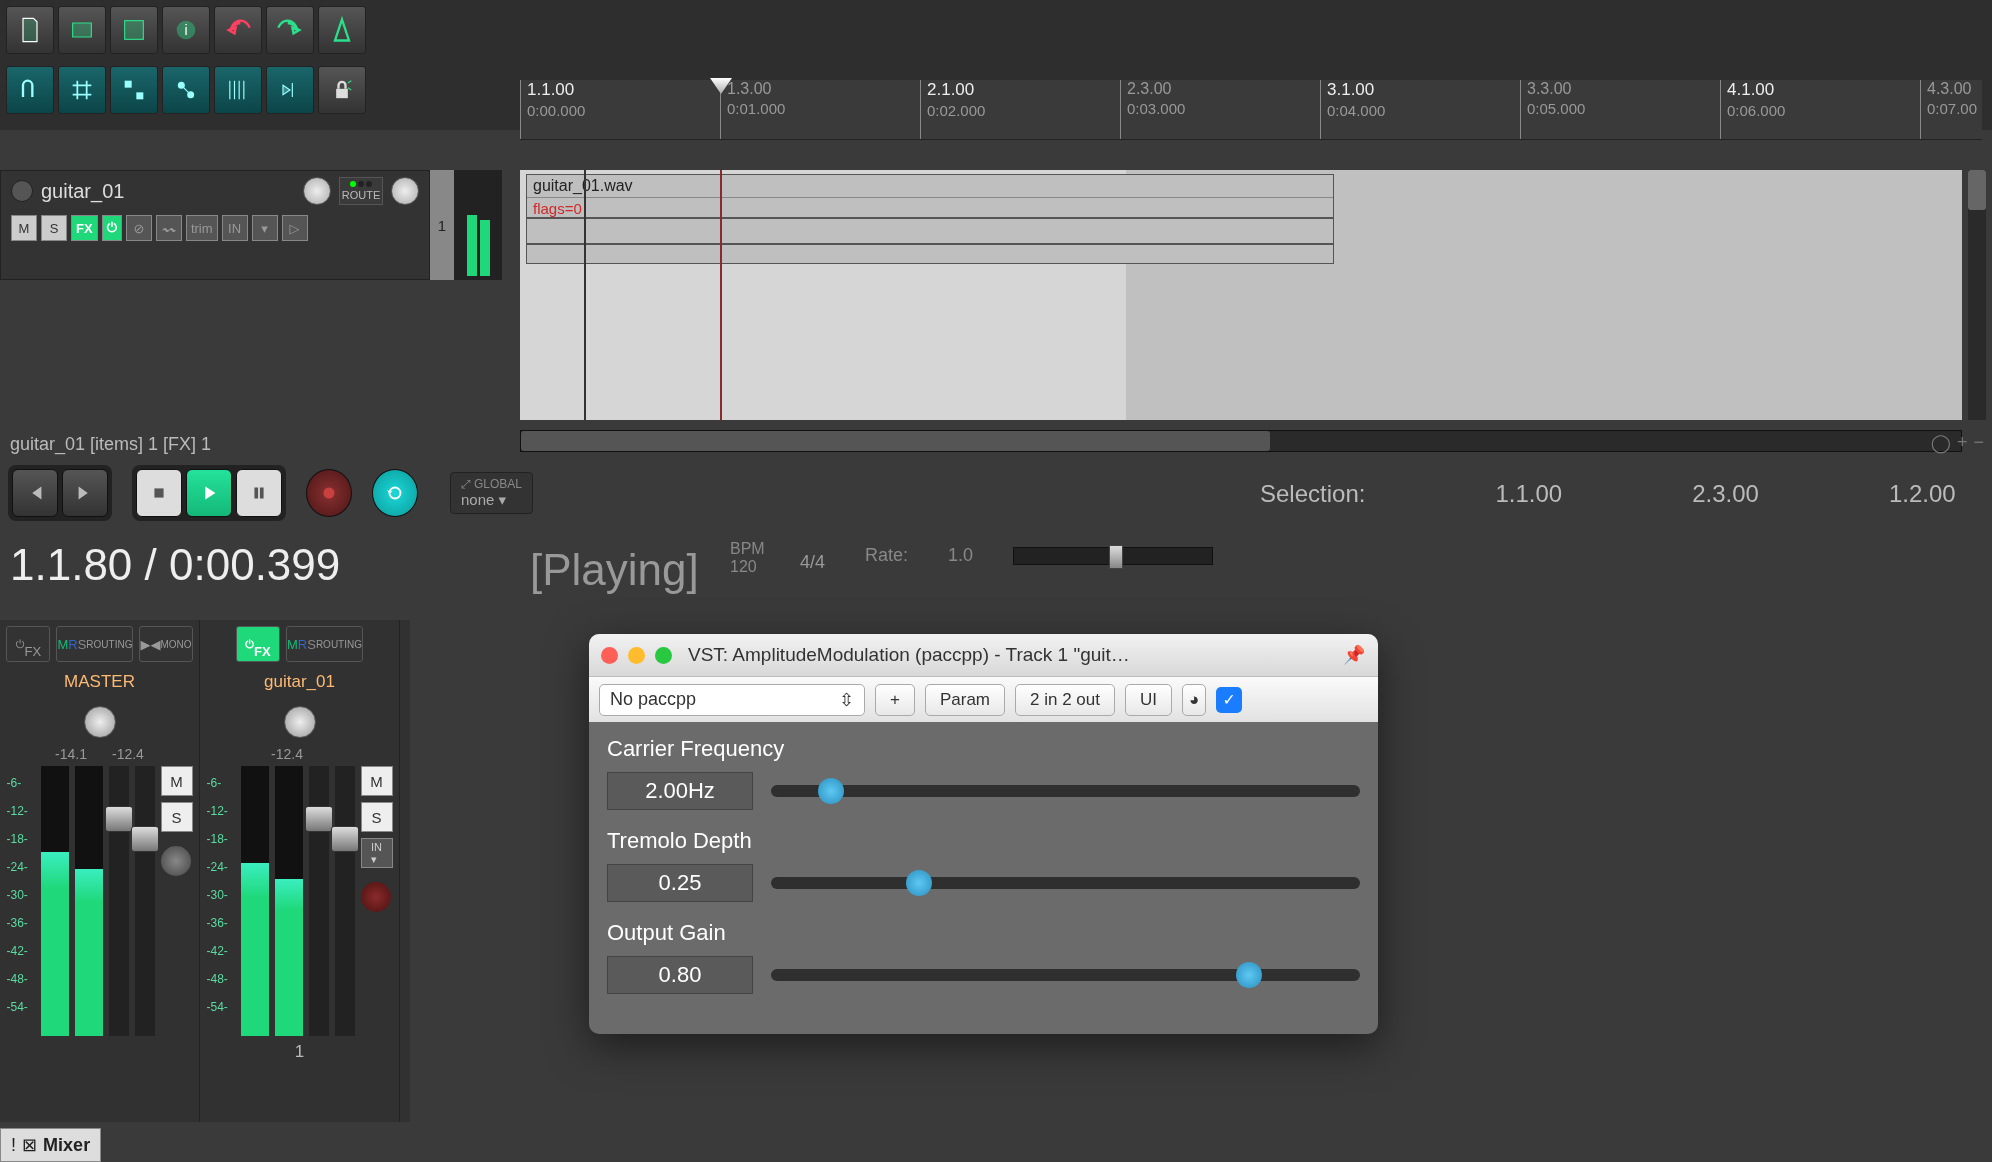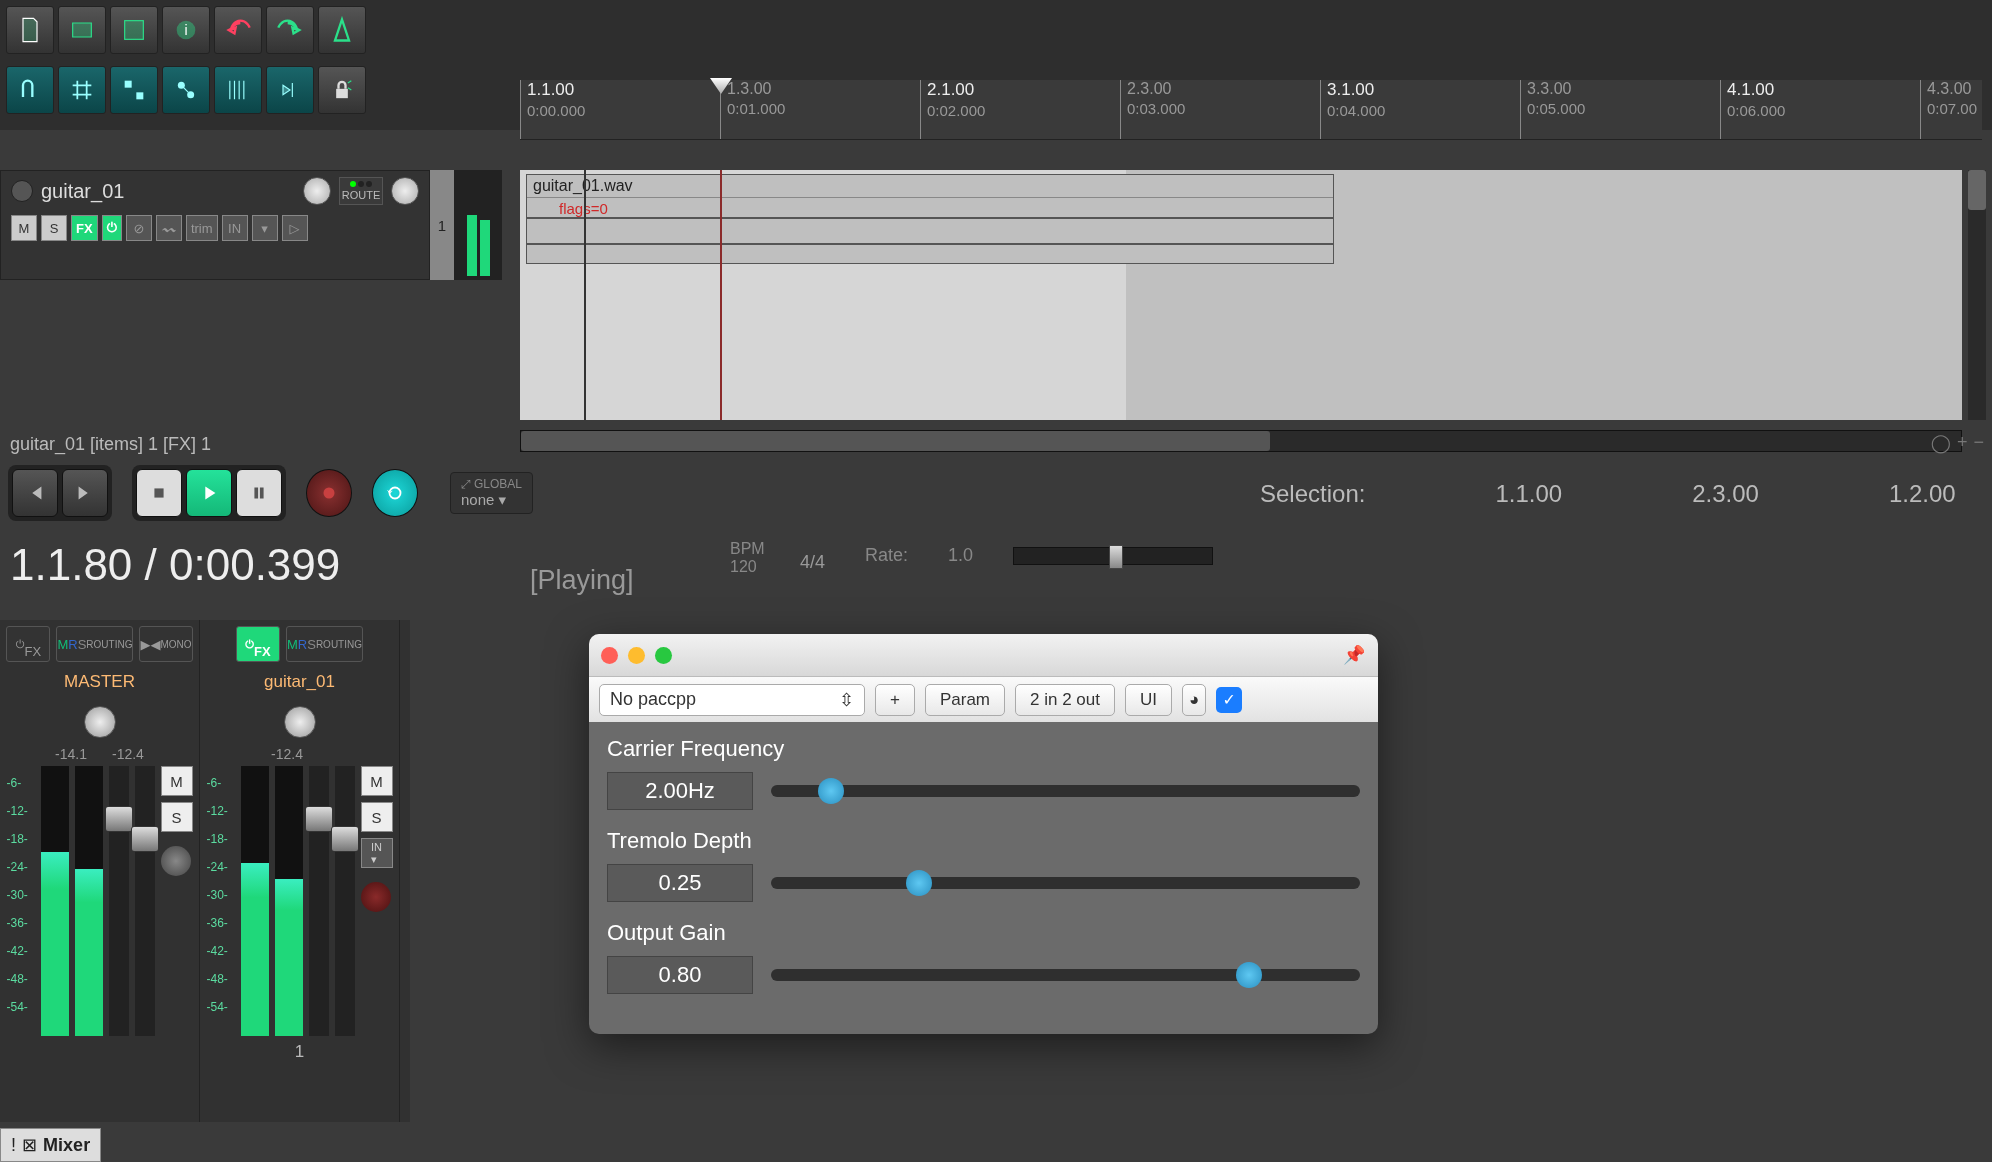--- a/index.html
+++ b/index.html
@@ -39,21 +39,21 @@
 .tl-major { font-size:17px; color:#eee; }
 .tl-minor { font-size:16px; color:#999; }
 .tl-time { font-size:15px; color:#999; display:block; margin-top:2px; }
 .playhead { position:absolute; top:78px; width:22px; height:16px; background:linear-gradient(#fff,#aaa); clip-path:polygon(0 0,100% 0,50% 100%); }
 
 
 .arrange { position:absolute; top:170px; left:520px; right:30px; height:250px; background:#c0c0c0; }
 .arrange-sel { position:absolute; top:0; left:0; width:42%; height:100%; background:rgba(255,255,255,0.35); }
 .clip { position:absolute; top:4px; left:6px; width:56%; height:90px; background:#bfbfbf; border:1px solid #555; }
 .clip-title { font-size:16px; color:#222; padding:2px 6px; border-bottom:1px solid #888; }
-.clip-flags { font-size:15px; color:#d02828; padding:2px 0;margin-left:32px; }
+.clip-flags { font-size:15px; color:#d02828; padding:2px 6px; }
 .clip-wave { position:absolute; top:30px; left:0; right:0; height:50px; }
 .clip-wave .w { position:absolute; left:0; right:0; height:2px; background:#555; }
 .playcursor { position:absolute; top:0; bottom:0; width:2px; background:#8b2a2a; }
 .editcursor { position:absolute; top:0; bottom:0; width:2px; background:#333; }
 
 
 .hscroll { position:absolute; left:520px; right:30px; height:22px; background:#2a2a2a; border:1px solid #111; top:430px; }
 .hscroll-thumb { position:absolute; left:0; width:52%; height:100%; background:#555; border-radius:3px; }
 .vscroll { position:absolute; right:6px; top:170px; width:18px; height:250px; background:#2a2a2a; }
 .vscroll-thumb { position:absolute; top:0; width:100%; height:40px; background:#666; border-radius:3px; }
@@ -70,21 +70,21 @@
 .trans-btn.pause { background:#ddd; }
 .trans-btn.rec { background:radial-gradient(#8a3030,#4a1515); }
 .trans-btn.loop { background:radial-gradient(#1dd8d8,#0a9a9a); border-radius:50%; }
 .trans-btn svg { width:22px; height:22px; }
 .global-box { margin-left:12px; background:#333; border:1px solid #222; padding:4px 10px; border-radius:4px; }
 .global-box .lbl { font-size:12px; color:#888; }
 .global-box .val { font-size:15px; color:#aaa; }
 
 
 .bigtime { position:absolute; top:540px; left:10px; font-size:44px; color:#eee; font-weight:300; }
-.play-state { position:absolute; top:545px; left:530px; font-size:27px; color:#999;margin-top:20px; }
+.play-state { position:absolute; top:545px; left:530px; font-size:44px; color:#999; }
 .bpm-box { position:absolute; top:540px; left:730px; font-size:16px; color:#888; }
 .sig-box { position:absolute; top:552px; left:800px; font-size:18px; color:#999; }
 .rate-box { position:absolute; top:545px; left:865px; font-size:18px; color:#888; display:flex; gap:40px; align-items:center; }
 .rate-slider { width:200px; height:18px; background:#222; border:1px solid #111; position:relative; }
 .rate-thumb { position:absolute; left:48%; top:-3px; width:14px; height:24px; background:linear-gradient(#ddd,#888); border:1px solid #444; }
 
 
 .sel-readout { position:absolute; top:480px; left:1260px; display:flex; gap:130px; font-size:24px; color:#bbb; }
 
 
@@ -467,20 +467,21 @@
     </div>
   </div>
 
 <div class="plugin">
   <div class="plugin-titlebar">
     <div class="tl-dots">
       <div class="tl-dot r"></div>
       <div class="tl-dot y"></div>
       <div class="tl-dot g"></div>
     </div>
+    <div class="plugin-title">VST: AmplitudeModulation (paccpp) - Track 1 "guit…</div>
     <div class="plugin-pin">📌</div>
   </div>
   <div class="plugin-toolbar">
     <div class="pt-select">
       <span>No paccpp</span>
         <span>⇳</span>
     </div>
     <div class="pt-btn">+</div>
     <div class="pt-btn">Param</div>
     <div class="pt-btn">2 in 2 out</div>

